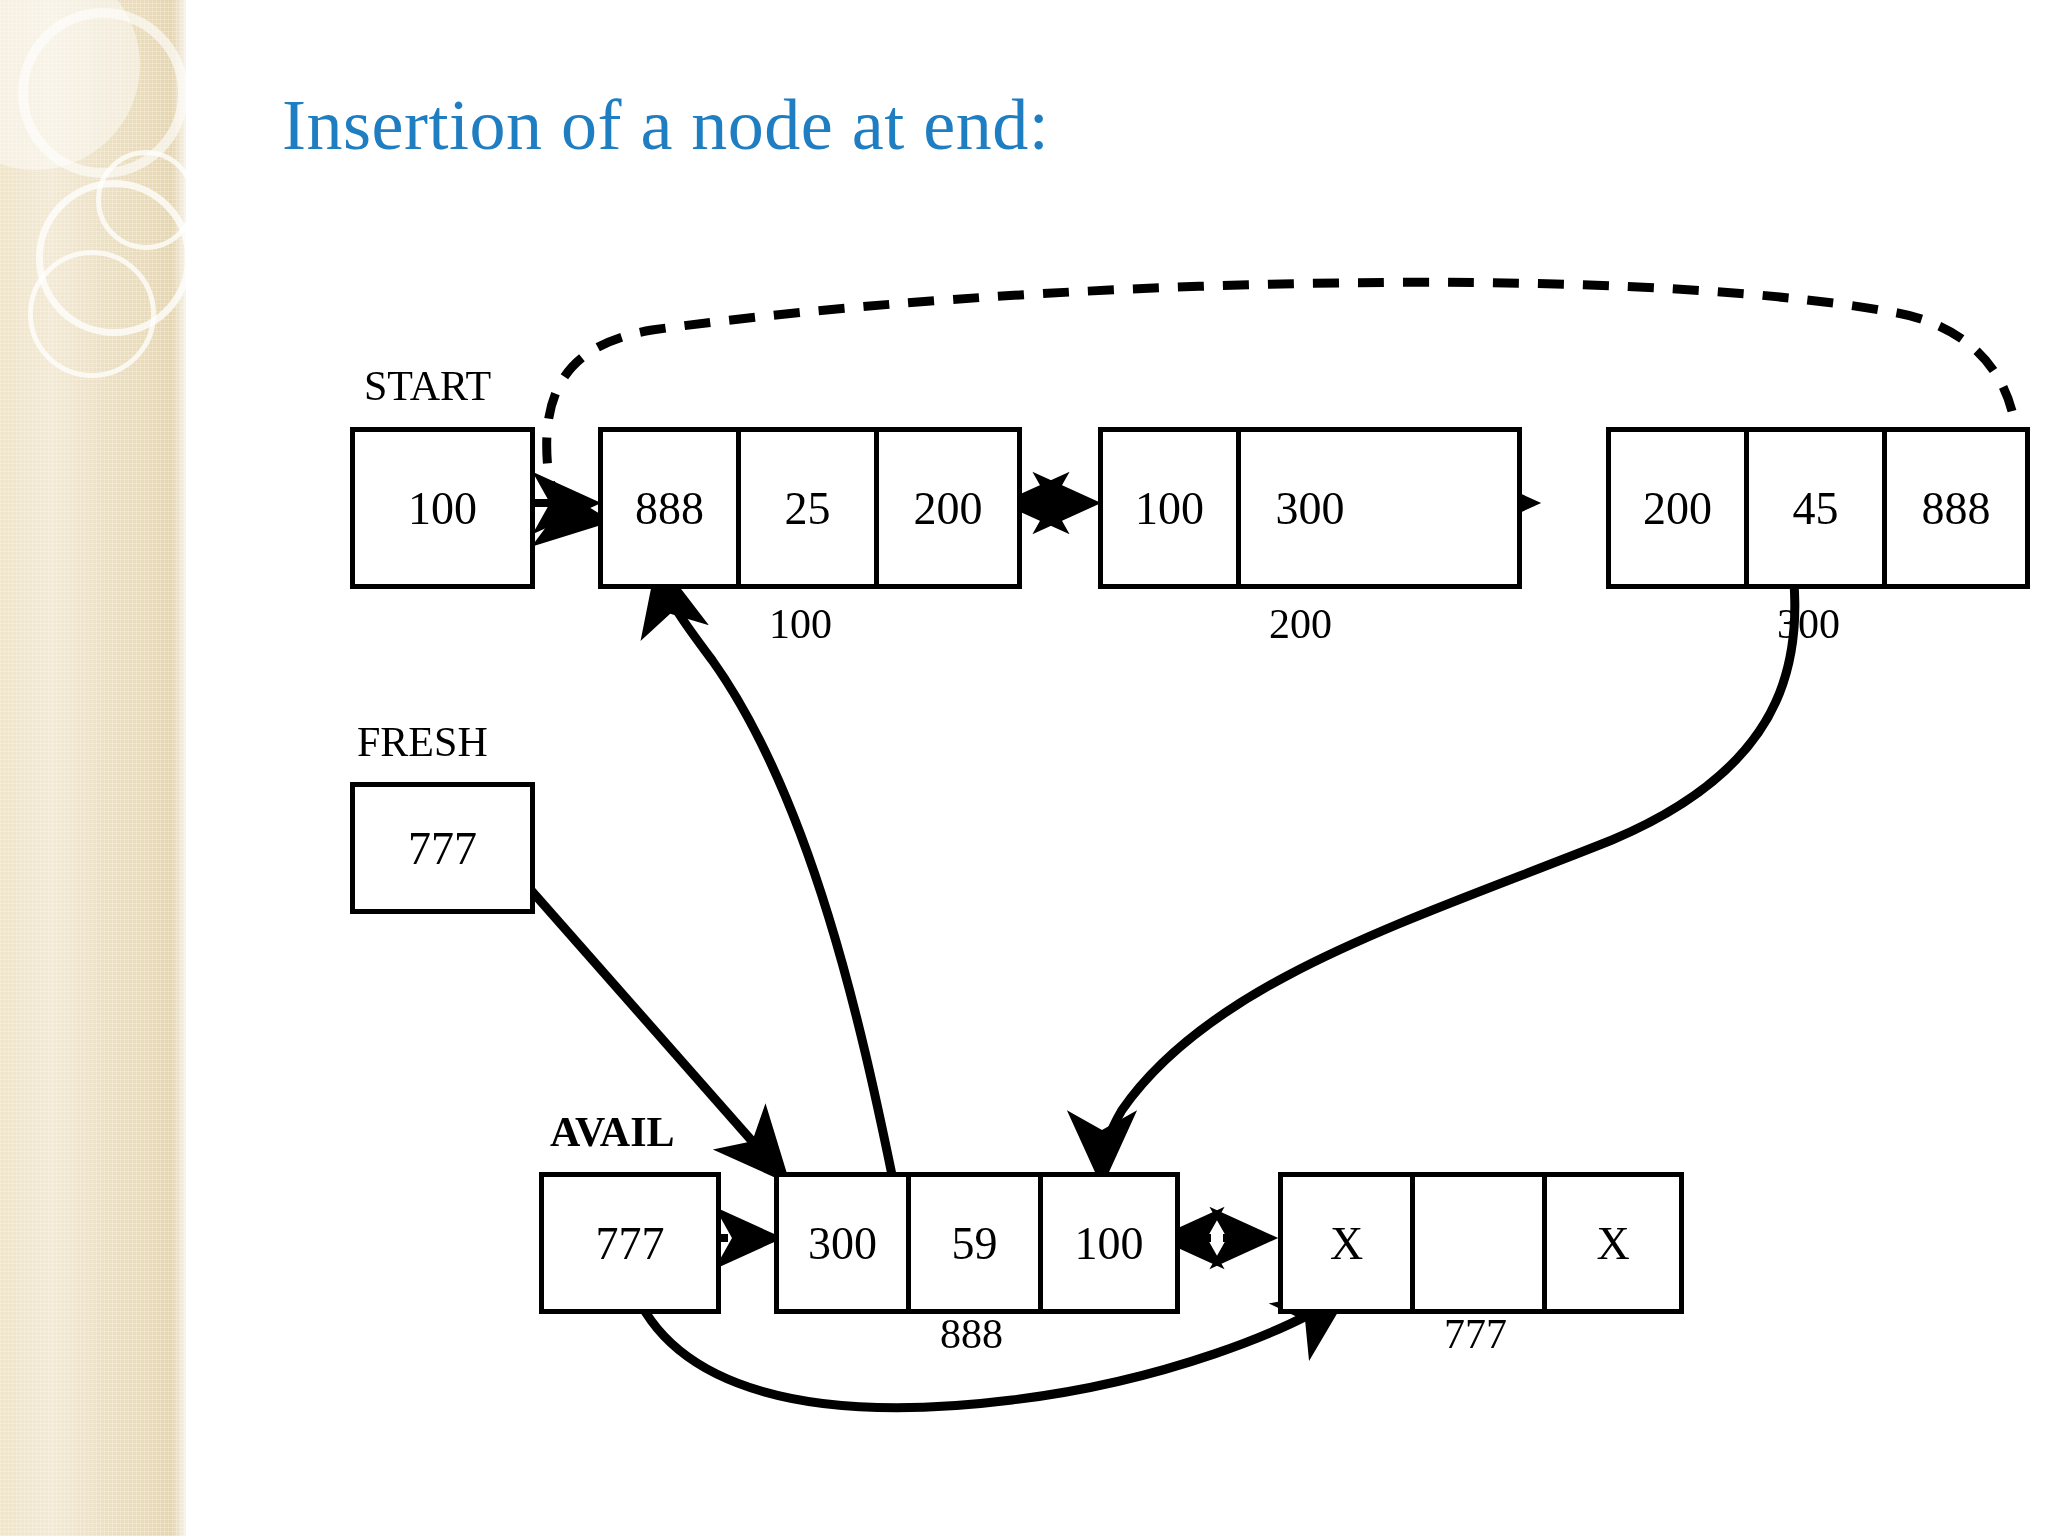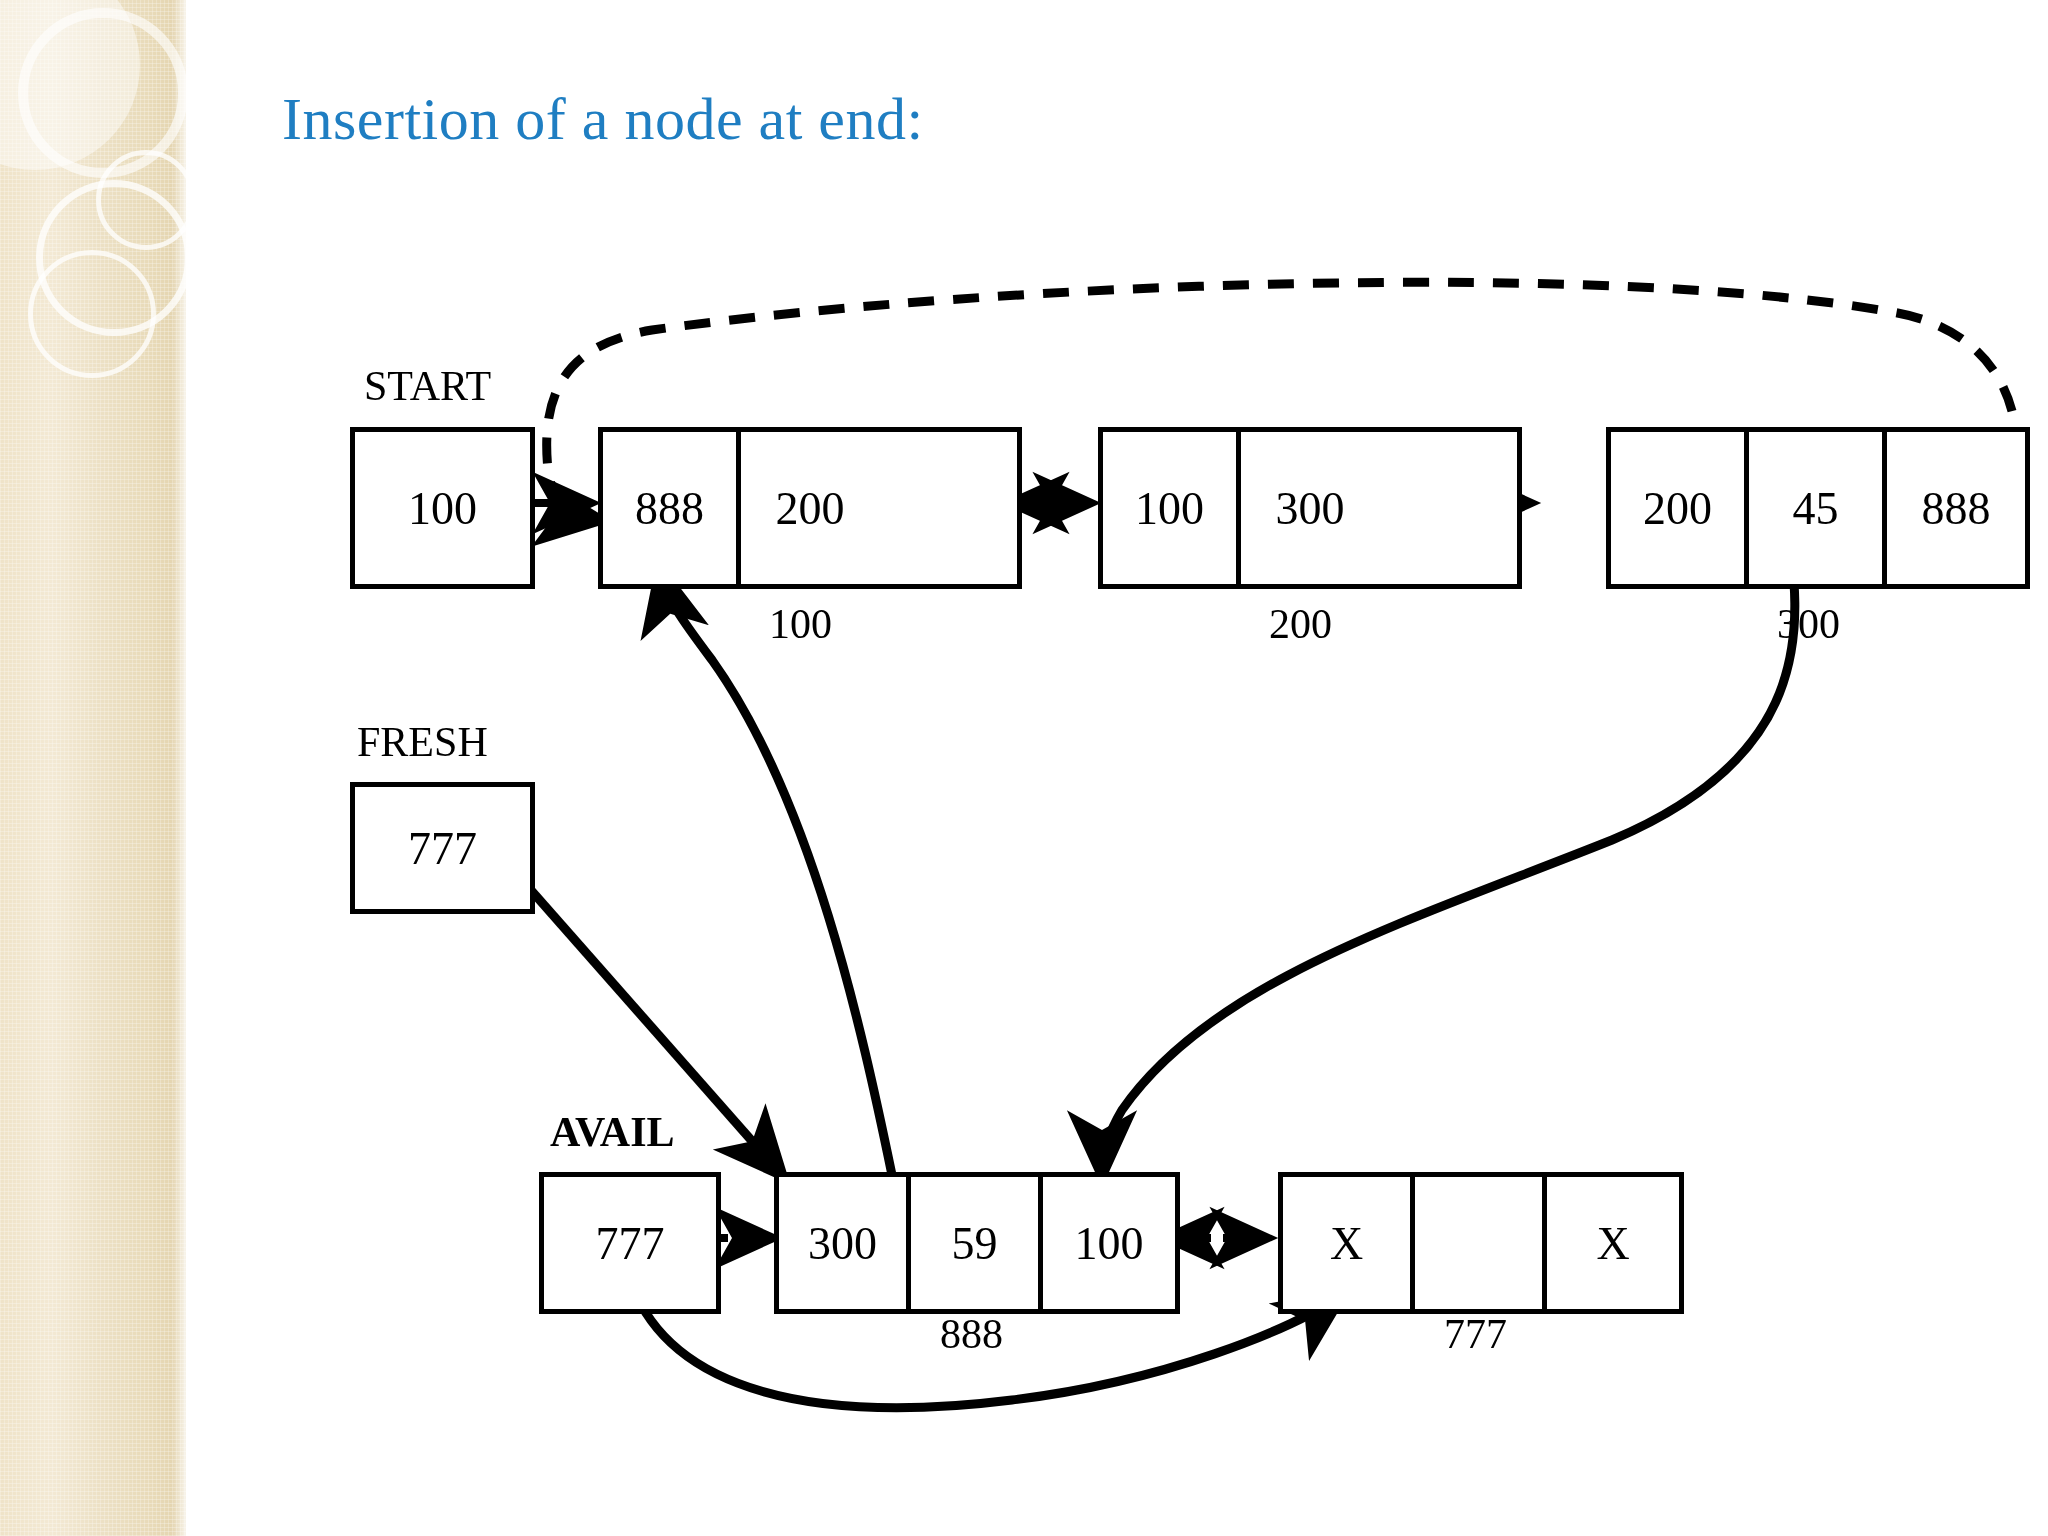--- a/index.html
+++ b/index.html
@@ -24,21 +24,21 @@
   }
   #sidebar .edge{
     position:absolute;right:0;top:0;width:14px;height:100%;
     background:linear-gradient(90deg,rgba(255,255,255,0),rgba(255,255,255,.75));
   }
   .ring{position:absolute;border-radius:50%;border:3px solid rgba(255,255,255,.75);}
   .ringfill{position:absolute;border-radius:50%;background:rgba(255,255,255,.45);}
   
   #title{
     position:absolute;left:282px;top:88px;
-    font-size:60px;line-height:1.05;color:#1f7ec2;
+    font-size:72px;line-height:1.05;color:#1f7ec2;
     letter-spacing:.5px;white-space:nowrap;
   }
   
   #diagram{position:absolute;left:0;top:0;width:2048px;height:1536px;margin-left:12px;}
   svg{position:absolute;left:0;top:0;width:2048px;height:1536px;overflow:visible;}
   .nodebox{position:absolute;border:5px solid #000;background:#fff;display:flex;}
   .cell{
     display:flex;align-items:center;justify-content:center;
     font-size:46px;color:#000;border-right:5px solid #000;box-sizing:border-box;
   }
@@ -111,20 +111,21 @@
              C 1150,1382 1280,1330 1330,1295" stroke="#000" stroke-width="9" fill="none" marker-end="url(#ah)"></path>
   </svg>
 
   <div class="lbl" style="left:352px;top:362px;">START</div>
   <div class="ptrbox" style="left:338px;top:427px;width:175px;height:152px;">
     <span>100</span>
   </div>
 
   <div class="nodebox" style="left:586px;top:427px;width:414px;height:152px;">
     <div class="cell" style="width:33.34%">888</div>
+    <div class="cell" style="width:33.33%">25</div>
     <div class="cell" style="width:33.33%">200</div>
   </div>
   <div class="addr" style="left:757px;top:600px;">100</div>
 
   <div class="nodebox" style="left:1086px;top:427px;width:414px;height:152px;">
     <div class="cell" style="width:33.34%">100</div>
     <div class="cell" style="width:33.33%">300</div>
   </div>
   <div class="addr" style="left:1257px;top:600px;">200</div>
 

